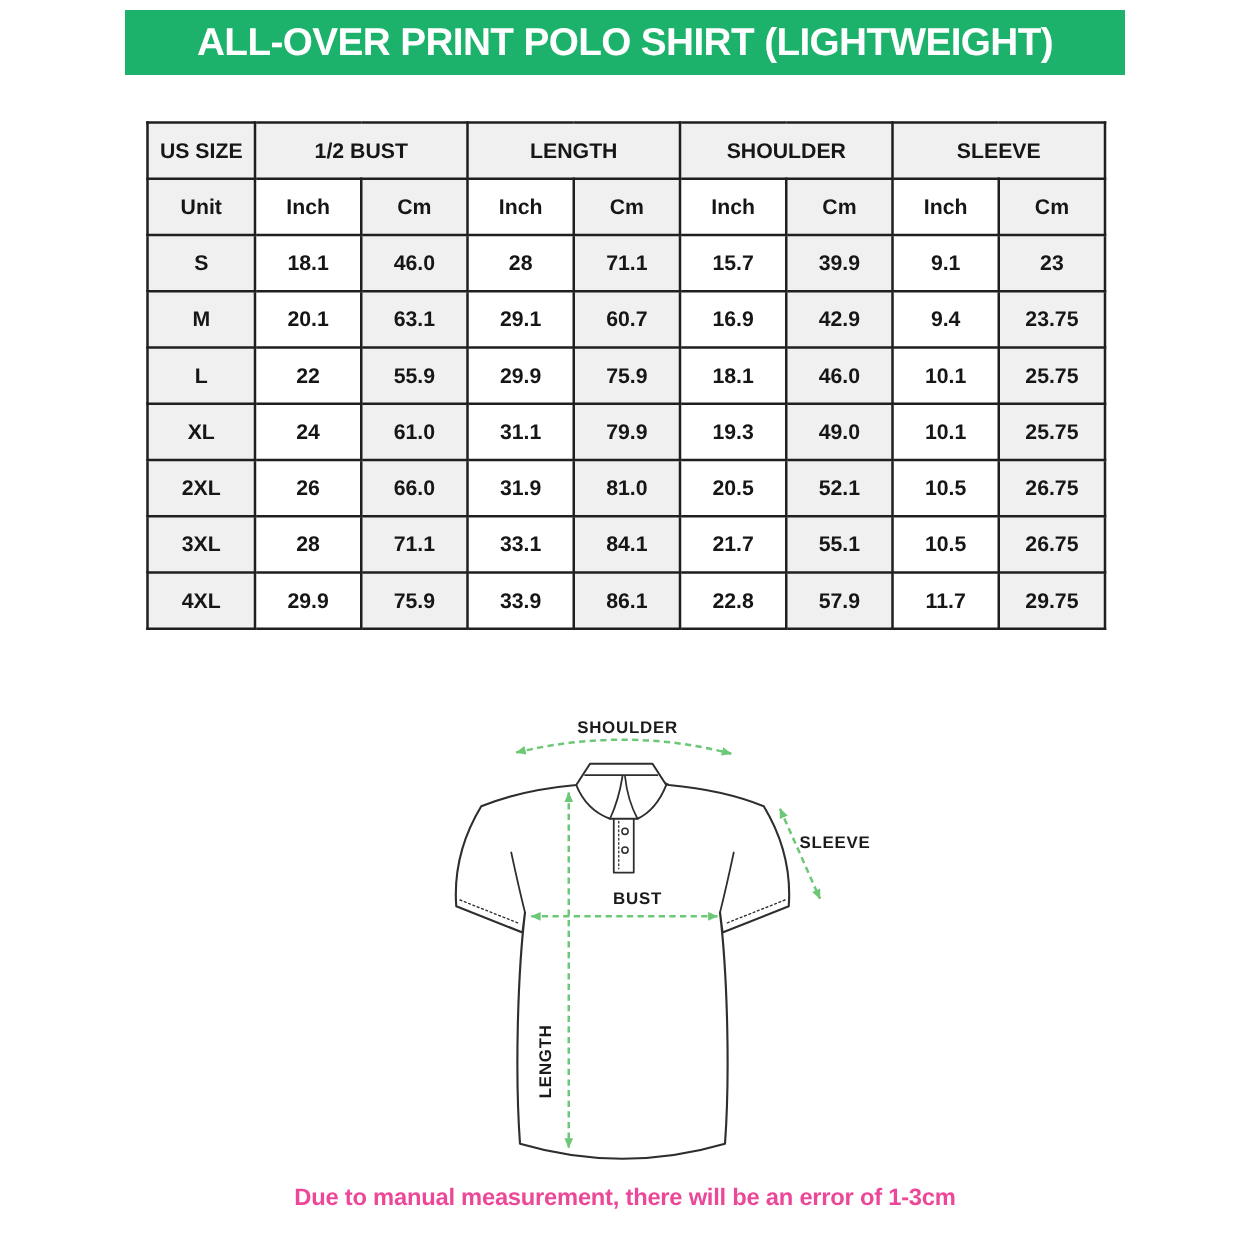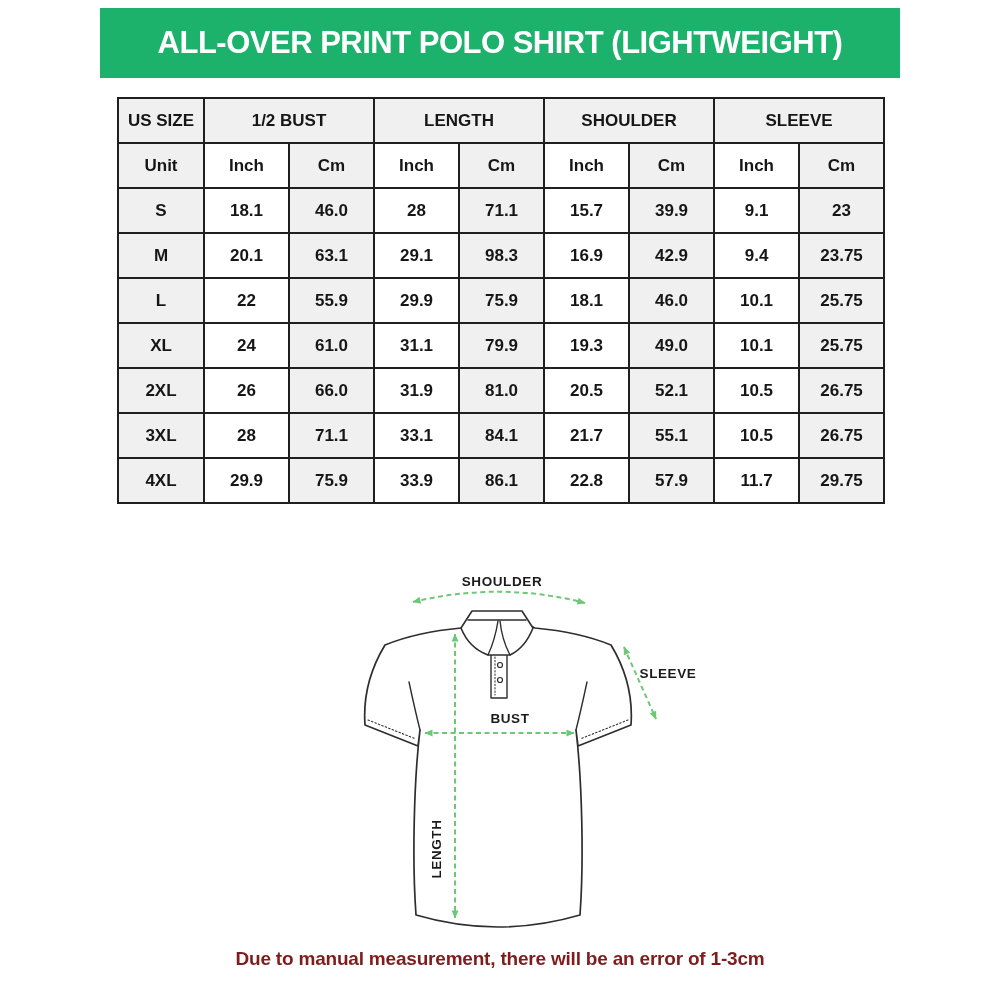--- a/index.html
+++ b/index.html
@@ -10,21 +10,21 @@
     position: relative;
     overflow: hidden;
     color: #161616;
   }
   .stage { position: absolute; inset: 0; }
 
   
   .banner {
     position: absolute;
     left: 100px; top: 8px;
-    width: 800px; height: 70px;
+    width: 800px; height: 52px;
     background: #1cb26b;
     display: flex; align-items: center; justify-content: center;
   }
   .banner h1 {
     color: #ffffff;
     font-size: 31px;
     font-weight: 700;
     letter-spacing: -0.5px;
     white-space: nowrap;
   }
@@ -63,21 +63,21 @@
     letter-spacing: 0.6px;
     fill: #1b1b1b;
   }
 
   
   .note {
     position: absolute;
     left: 0; top: 948px;
     width: 1000px;
     text-align: center;
-    color: #7f1d1d;
+    color: #ec4899;
     font-size: 19px;
     font-weight: 700;
     letter-spacing: -0.2px;
   }
 </style>
 </head>
 <body>
 
 <div class="stage">
 
@@ -126,21 +126,21 @@
         <td>15.7</td>
         <td class="gray">39.9</td>
         <td>9.1</td>
         <td class="gray">23</td>
       </tr>
       <tr>
         <td class="gray">M</td>
         <td>20.1</td>
         <td class="gray">63.1</td>
         <td>29.1</td>
-        <td class="gray">98.3</td>
+        <td class="gray">60.7</td>
         <td>16.9</td>
         <td class="gray">42.9</td>
         <td>9.4</td>
         <td class="gray">23.75</td>
       </tr>
       <tr>
         <td class="gray">L</td>
         <td>22</td>
         <td class="gray">55.9</td>
         <td>29.9</td>

